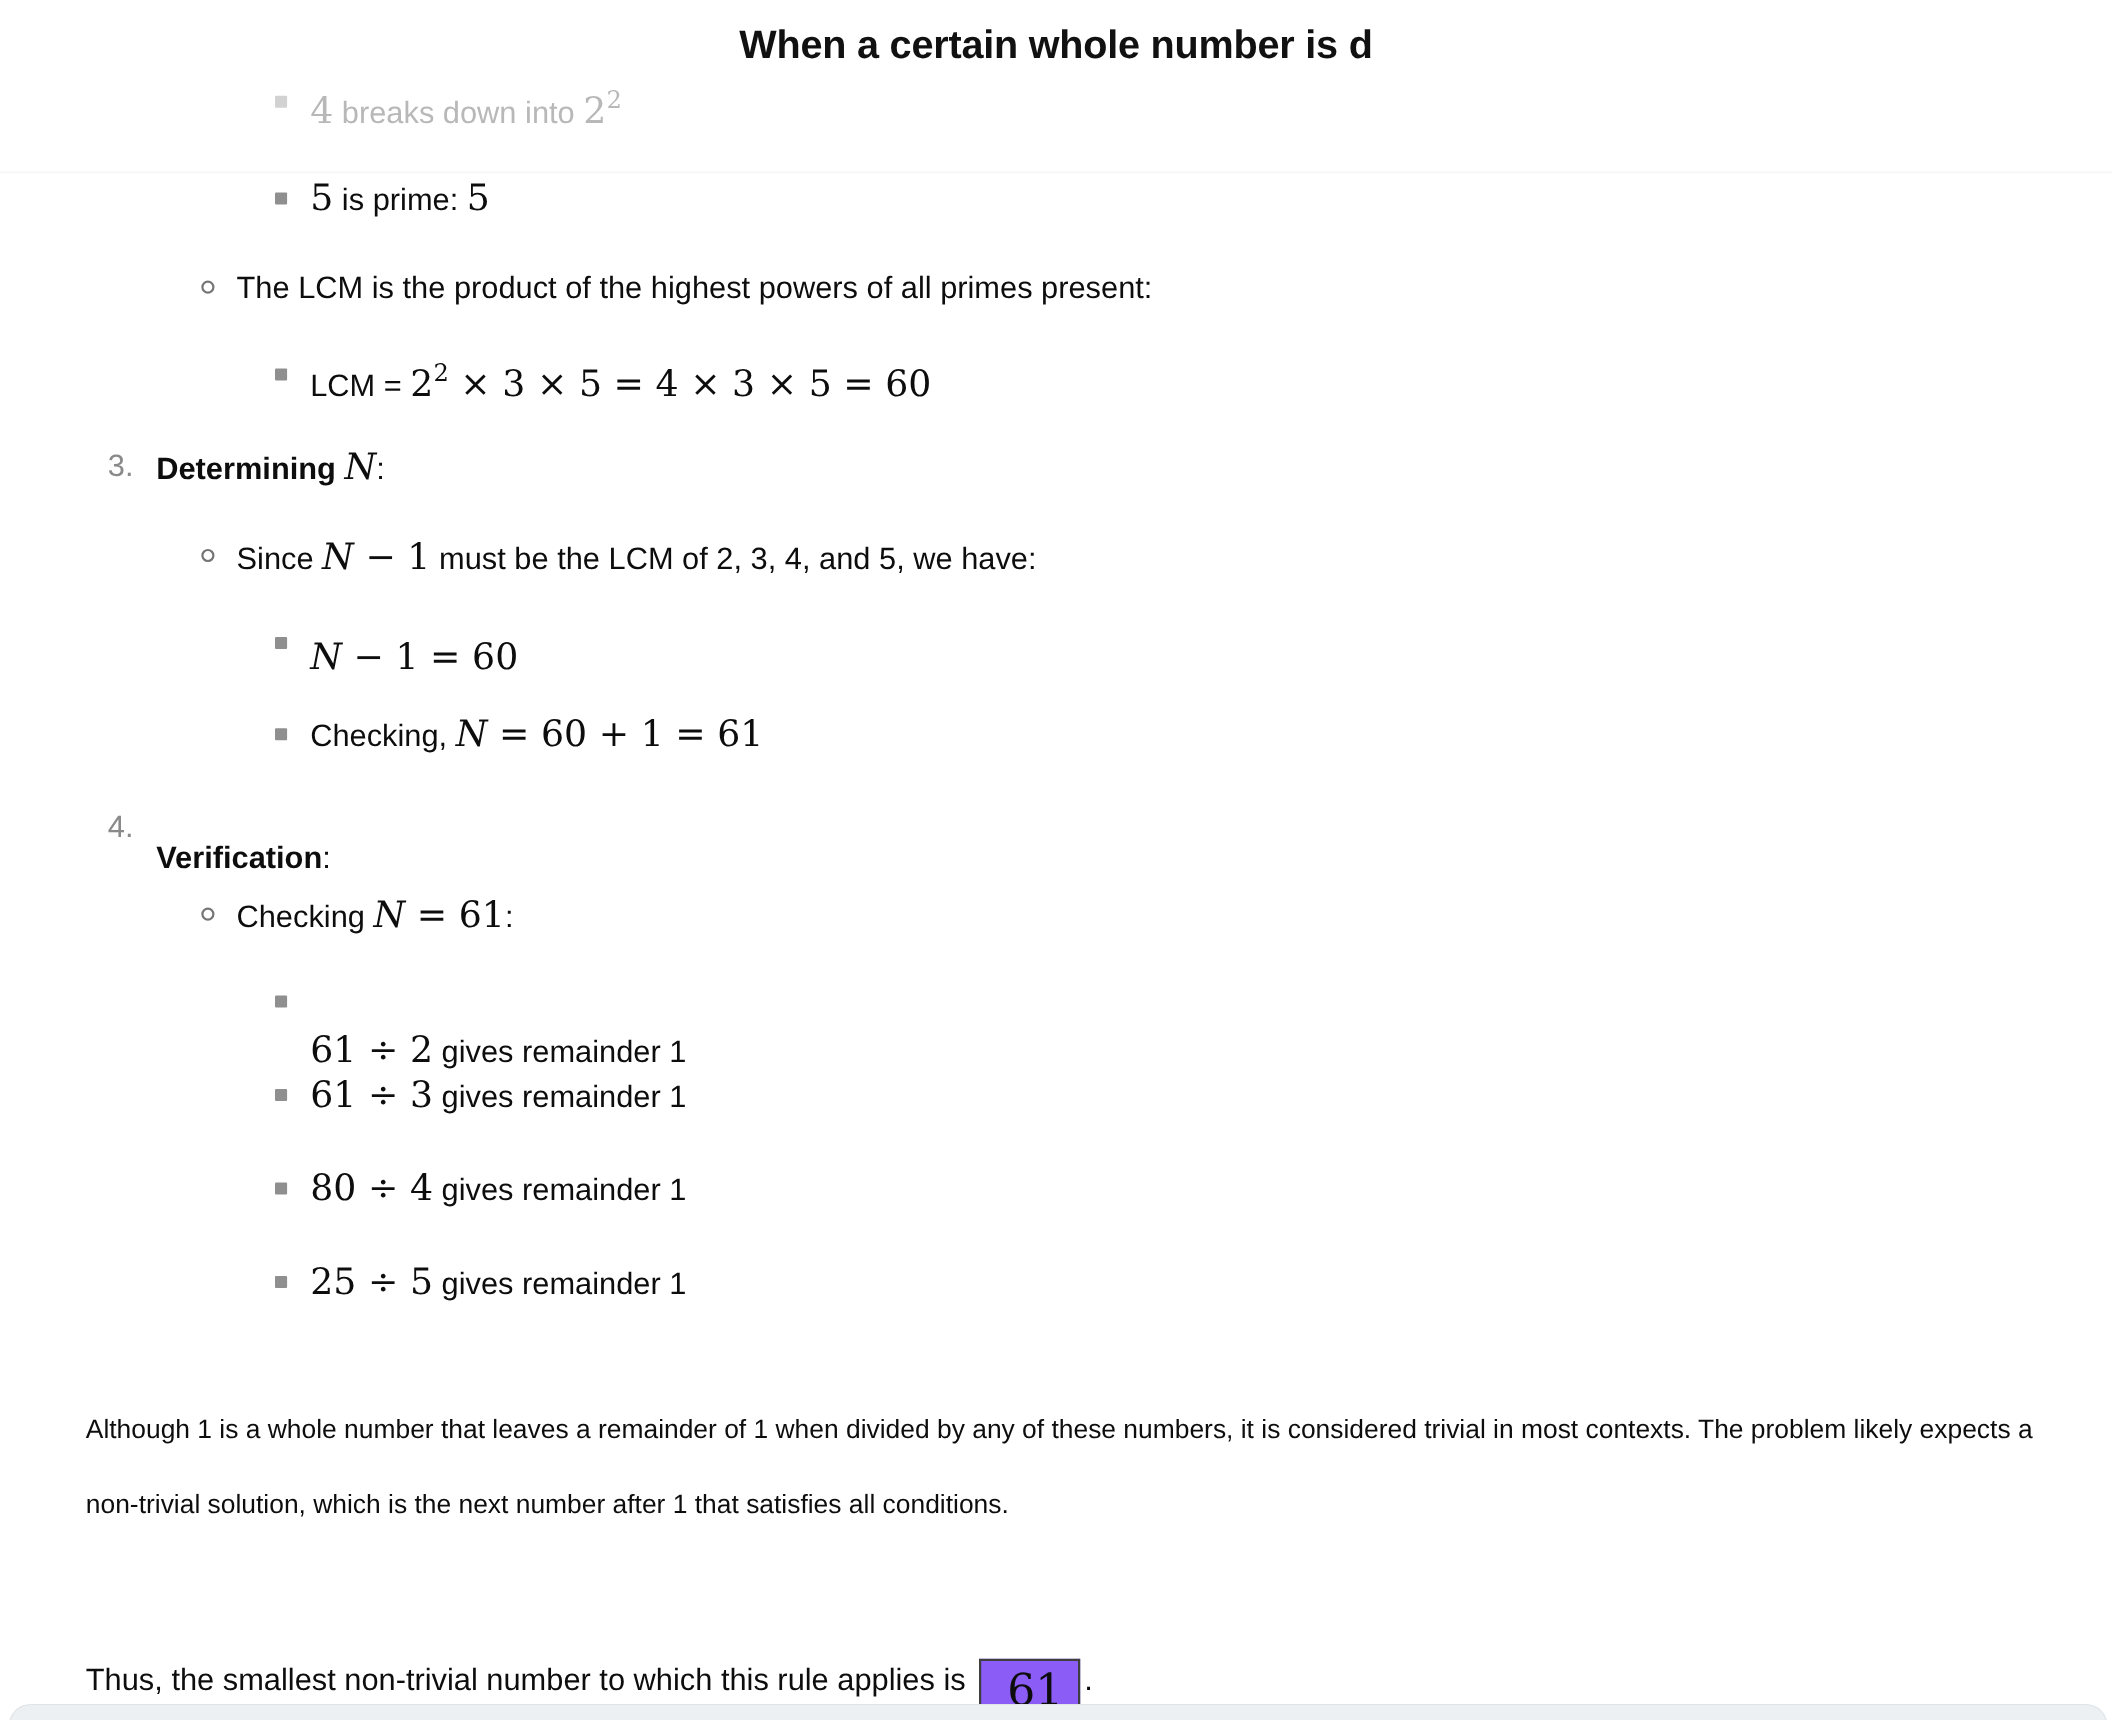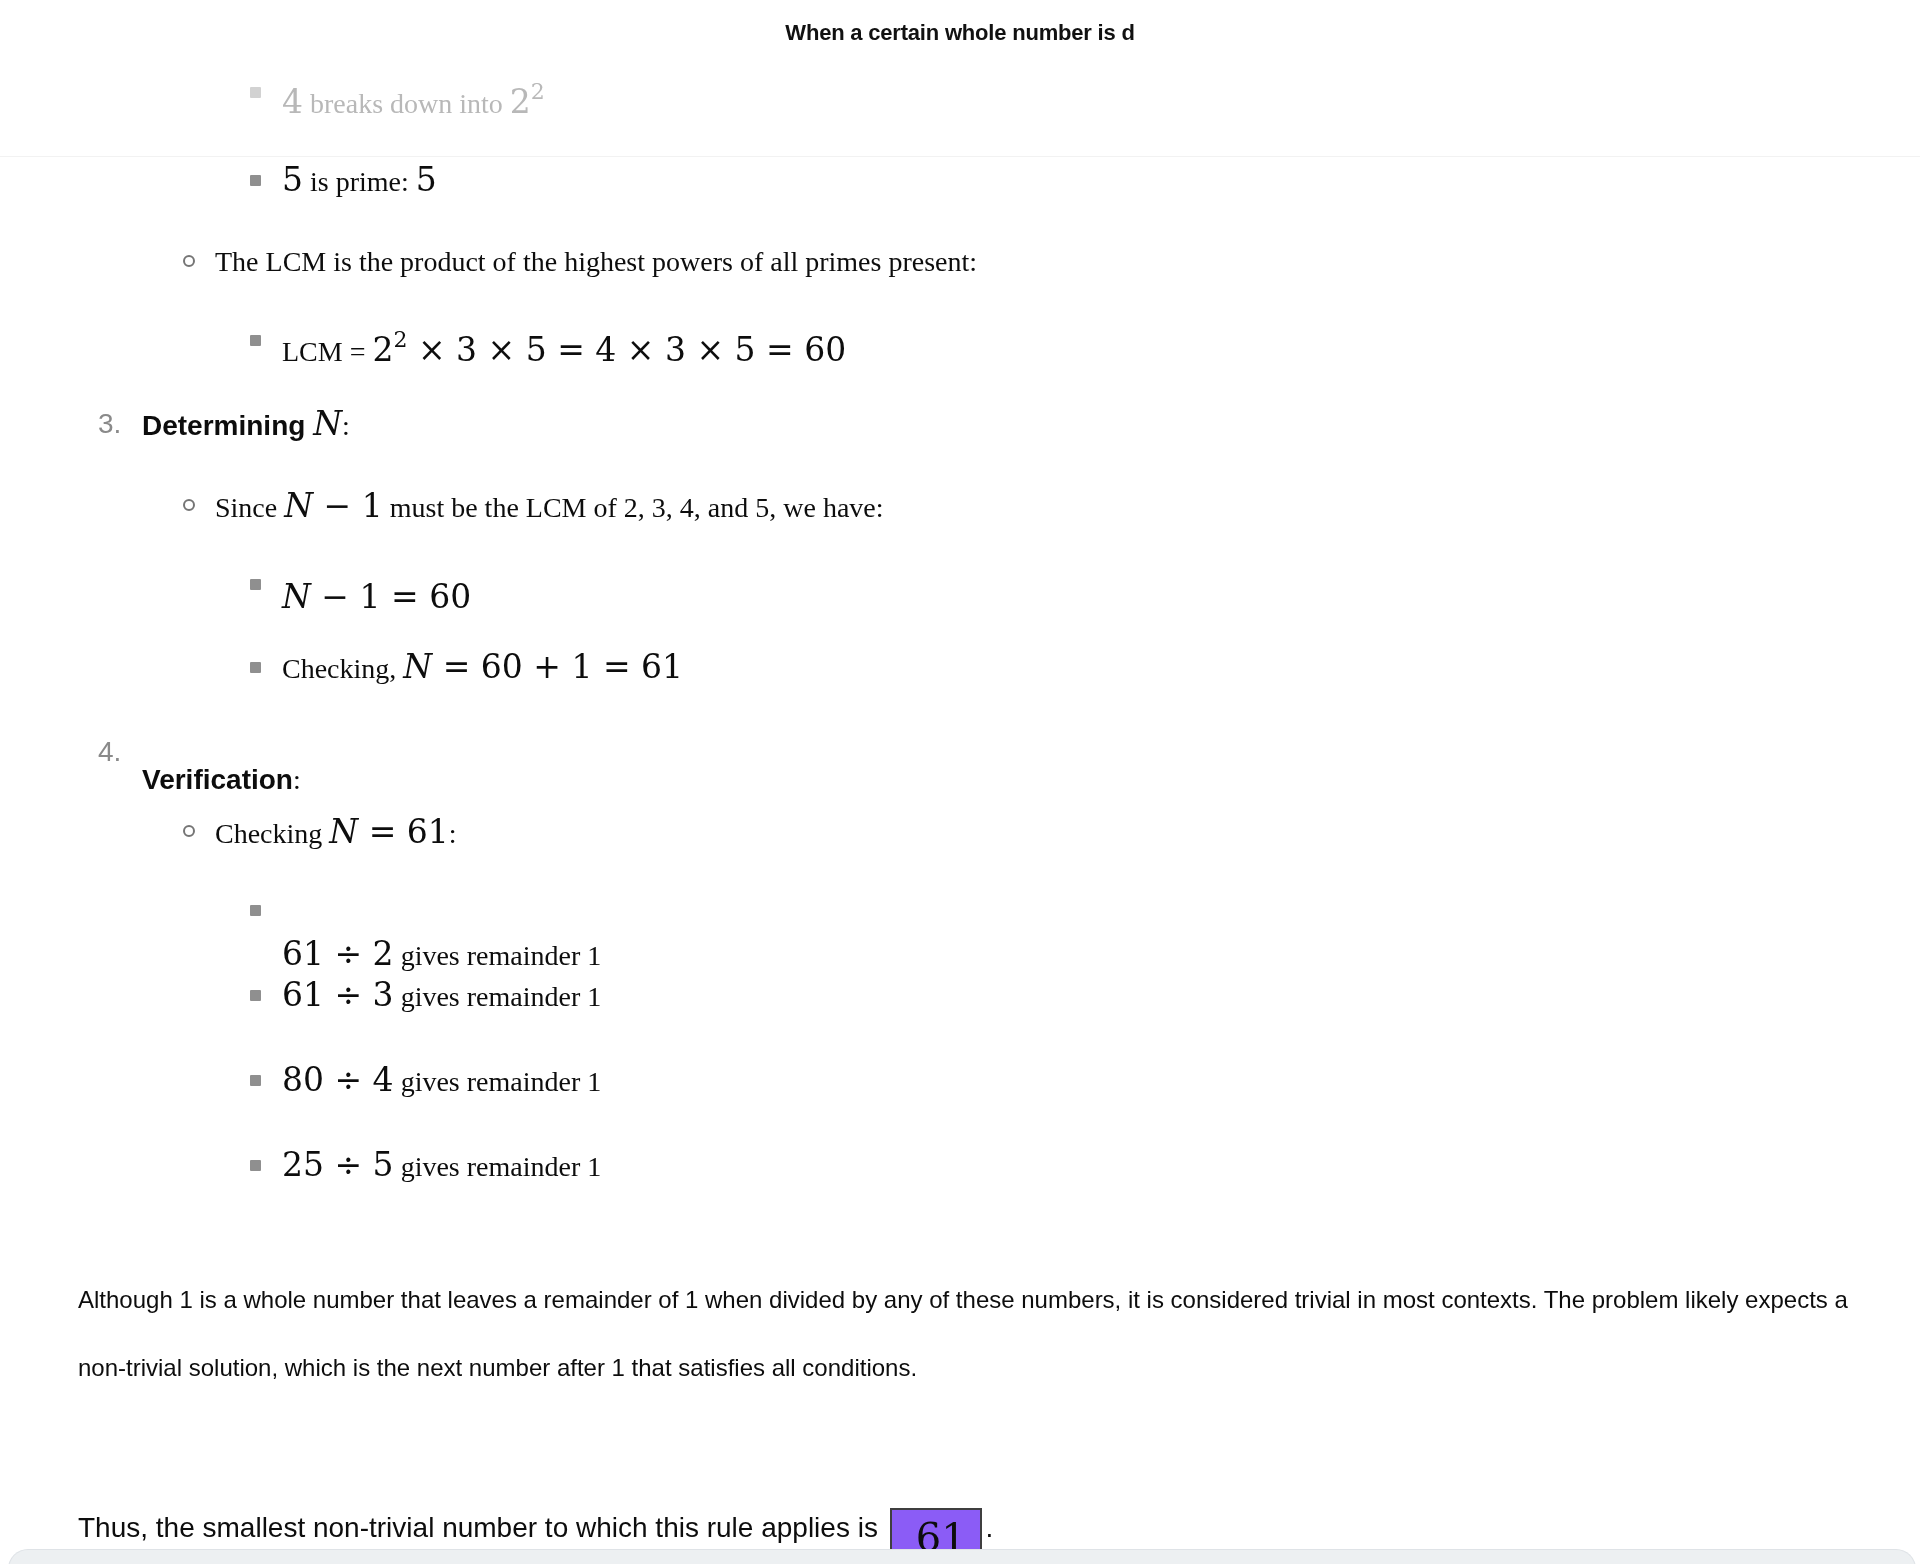--- a/index.html
+++ b/index.html
@@ -5,39 +5,39 @@
   html,body{margin:0;padding:0;}
   body{
     width:1920px;height:1564px;position:relative;overflow:hidden;
     background:#ffffff;
     font-family:"Liberation Sans","DejaVu Sans",sans-serif;
     color:#0d0d0d;
   }
   .page-title{
     position:absolute;top:20px;left:0;width:100%;
     text-align:center;
-    font-size:22px;font-weight:700;color:#111111;
+    font-size:36px;font-weight:700;color:#111111;
     letter-spacing:-0.2px;
   }
   .header-divider{
     position:absolute;top:156px;left:0;right:0;height:1px;
     background:rgba(0,0,0,0.05);
   }
   .header-fade{
     position:absolute;top:56px;left:0;right:0;height:100px;
     background:linear-gradient(to bottom, rgba(255,255,255,0.55), rgba(255,255,255,0));
     pointer-events:none;
   }
   .row{
     position:absolute;
     line-height:48px;
     font-size:28px;
     white-space:nowrap;
   }
-  .row .t  {font-family:Liberation Serif, serif;}
+  .row .t  {font-family:Liberation Sans, sans-serif;}
   .row .b  {font-family:"Liberation Sans","DejaVu Sans",sans-serif;font-weight:700;}
   .row .m  {font-family:"DejaVu Serif","Liberation Serif",serif;font-size:33px;}
   .row .mi {font-family:"DejaVu Serif","Liberation Serif",serif;font-size:33px;font-style:italic;}
   .row .sup{font-family:"DejaVu Serif","Liberation Serif",serif;font-size:22px;vertical-align:14px;}
   .marker-square{
     position:absolute;width:11px;height:11px;border-radius:1px;
     background:#8f8f8f;
   }
   .marker-circle{
     position:absolute;width:12px;height:12px;border-radius:50%;

